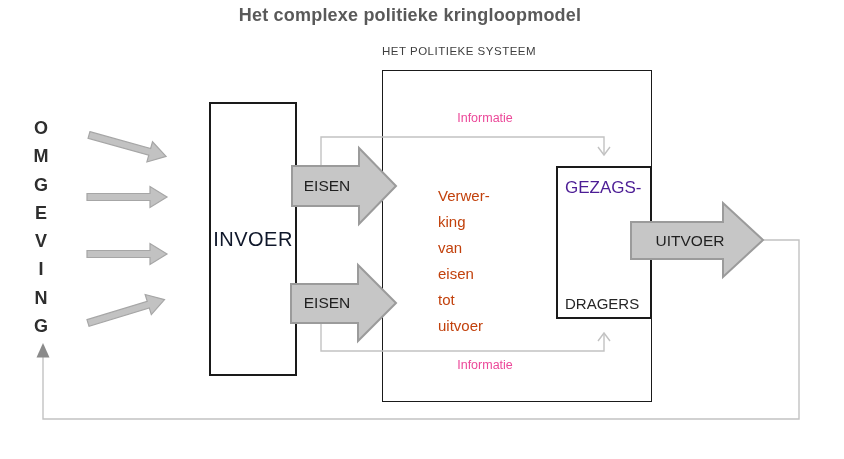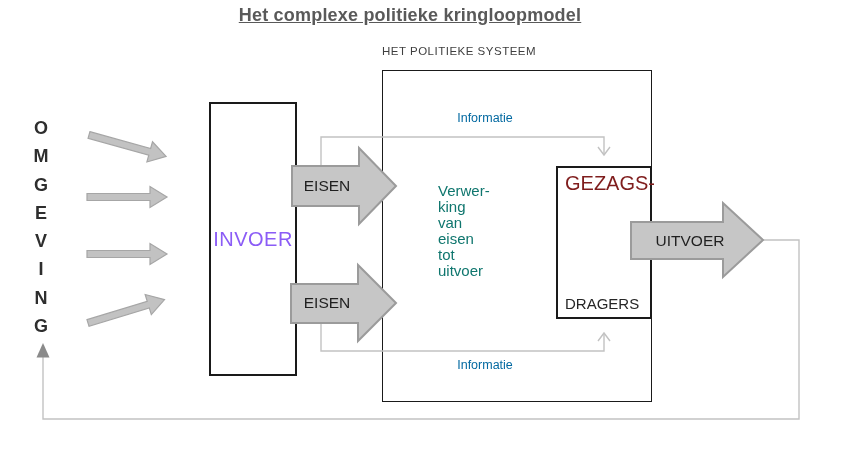--- a/index.html
+++ b/index.html
@@ -4,50 +4,50 @@
 <style>
   html,body{margin:0;padding:0;background:#ffffff;}
   *{box-sizing:border-box;}
   .stage{
     position:relative;width:844px;height:459px;background:#ffffff;overflow:hidden;
     font-family:"Liberation Sans",sans-serif;color:#1f1f1f;
   }
   .abs{position:absolute;}
   .title{
     top:5px;left:0;width:820px;text-align:center;
-    font-size:18px;font-weight:bold;color:#595959;letter-spacing:0.2px;text-decoration:underline;
+    font-size:18px;font-weight:bold;color:#595959;letter-spacing:0.2px;
   }
   .system-label{
     top:45px;left:382px;width:250px;text-align:left;
     font-size:11.5px;color:#3f3f3f;letter-spacing:0.5px;
   }
   .box{background:#ffffff;}
   .system-box{left:382px;top:70px;width:270px;height:332px;border:1.5px solid #1a1a1a;}
   .invoer-box{
     left:209px;top:102px;width:88px;height:274px;border:2px solid #1a1a1a;
     display:flex;align-items:center;justify-content:center;
   }
-  .invoer-label{font-size:20px;color:#8b5cf6;letter-spacing:0.5px;}
+  .invoer-label{font-size:20px;color:#0f172a;letter-spacing:0.5px;}
   .gezags-box{left:556px;top:166px;width:96px;height:153px;border:2px solid #1a1a1a;}
-  .gezags-top{position:absolute;top:4px;left:7px;font-size:20px;color:#7f1d1d;}
+  .gezags-top{position:absolute;top:10px;left:7px;font-size:17px;color:#4c1d95;}
   .gezags-bottom{position:absolute;bottom:5px;left:7px;font-size:15px;color:#262626;}
   .omgeving{
     left:31px;top:118px;line-height:20px;
     writing-mode:vertical-rl;text-orientation:upright;
     font-size:18px;font-weight:600;letter-spacing:8.3px;color:#2e2e2e;
   }
   .verwerking{
-    left:438px;top:183px;font-size:15px;line-height:16px;
-    white-space:pre-line;color:#0f766e;
+    left:438px;top:183px;font-size:15px;line-height:26px;
+    white-space:pre-line;color:#c2410c;
   }
   .arrow-label{font-size:15.5px;color:#1f1f1f;text-align:center;}
   .eisen-label{left:294px;top:177px;width:66px;}
   .steun-label{left:294px;top:294px;width:66px;}
   .uitvoer-label{left:650px;top:232px;width:80px;}
-  .info-label{font-size:12.5px;color:#0369a1;text-align:center;width:84px;left:443px;}
+  .info-label{font-size:12.5px;color:#ec4899;text-align:center;width:84px;left:443px;}
   .info-top{top:111px;}
   .info-bottom{top:358px;}
   svg.overlay{position:absolute;left:0;top:0;width:844px;height:459px;}
 </style>
 </head>
 <body>
 
 <div class="stage">
 
   <div class="abs box system-box"></div>

